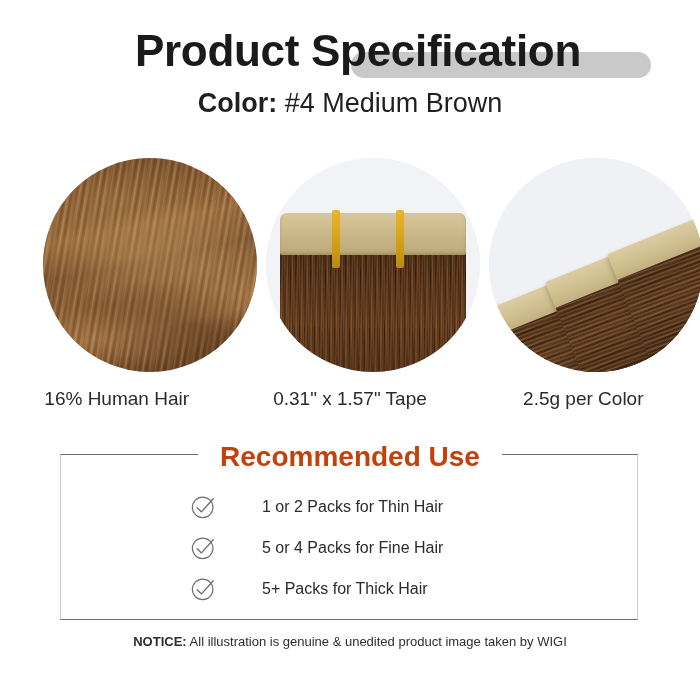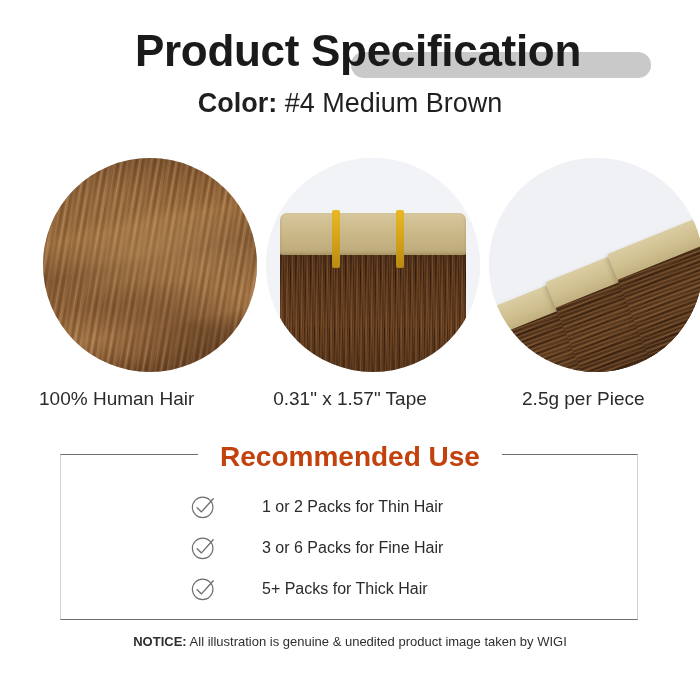--- a/index.html
+++ b/index.html
@@ -391,23 +391,23 @@
       </div>
       <div class="stack-piece p3">
         <div class="stack-tape"></div>
         <div class="stack-hair"></div>
       </div>
     </div>
   </div>
 </div>
 
 <div class="captions">
-  <div class="caption">100% Human Hair</div>
+  <div class="caption">16% Human Hair</div>
   <div class="caption">0.31" x 1.57" Tape</div>
-  <div class="caption">2.5g per Piece</div>
+  <div class="caption">2.5g per Color</div>
 </div>
 
 <div class="rec-box"></div>
 
 <div class="rec-heading-wrap">
   <span class="rec-heading">Recommended Use</span>
 </div>
 
 <div class="rec-list">
 
@@ -417,21 +417,21 @@
       <path d="M8.5 17.4 L13.6 22.4 L27.5 6.8" fill="none" stroke="#6f6f6f" stroke-width="1.6" stroke-linecap="round" stroke-linejoin="round"></path>
     </svg>
     <span class="rec-text">1 or 2 Packs for Thin Hair</span>
   </div>
 
   <div class="rec-item">
     <svg class="check-icon" viewBox="0 0 32 32">
       <circle cx="15" cy="17" r="12.2" fill="none" stroke="#6f6f6f" stroke-width="1.4"></circle>
       <path d="M8.5 17.4 L13.6 22.4 L27.5 6.8" fill="none" stroke="#6f6f6f" stroke-width="1.6" stroke-linecap="round" stroke-linejoin="round"></path>
     </svg>
-    <span class="rec-text">3 or 6 Packs for Fine Hair</span>
+    <span class="rec-text">5 or 4 Packs for Fine Hair</span>
   </div>
 
   <div class="rec-item">
     <svg class="check-icon" viewBox="0 0 32 32">
       <circle cx="15" cy="17" r="12.2" fill="none" stroke="#6f6f6f" stroke-width="1.4"></circle>
       <path d="M8.5 17.4 L13.6 22.4 L27.5 6.8" fill="none" stroke="#6f6f6f" stroke-width="1.6" stroke-linecap="round" stroke-linejoin="round"></path>
     </svg>
     <span class="rec-text">5+ Packs for Thick Hair</span>
   </div>
 

